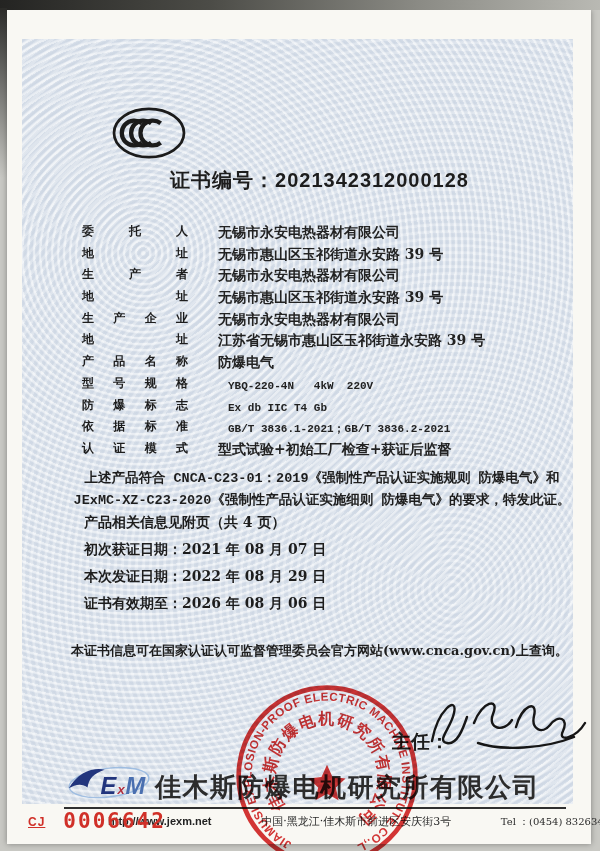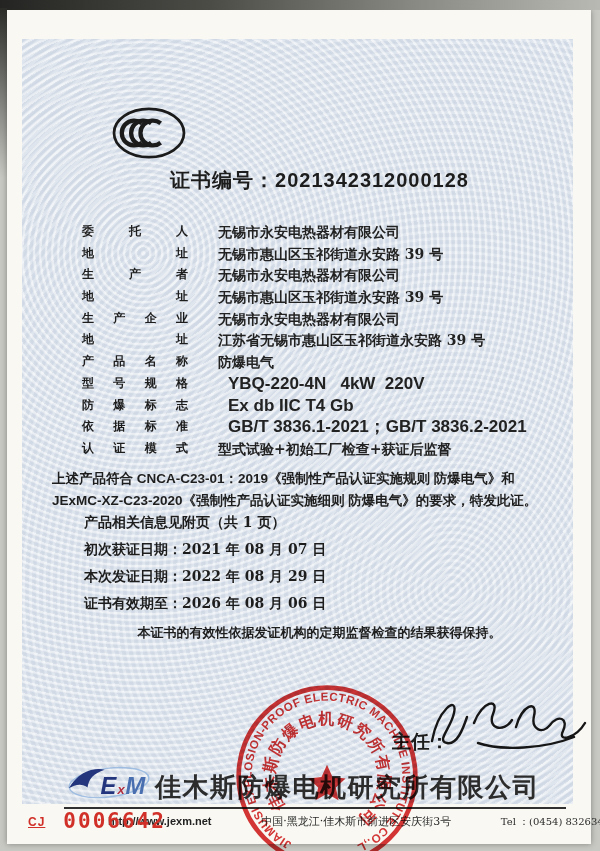--- a/index.html
+++ b/index.html
@@ -42,26 +42,26 @@
   .flabel{
     display:inline-block;width:106px;vertical-align:top;
     font-size:12px;font-weight:bold;color:#1d1d1d;
     text-align:justify;text-align-last:justify;
     font-family:"DejaVu Serif","Liberation Serif",serif;
   }
   .fval{
     margin-left:30px;font-size:14px;font-weight:600;color:#222;
     font-family:"DejaVu Serif","Liberation Serif",serif;white-space:pre;text-align:center;
   }
-  .fval.mono{font-family:Liberation Sans, sans-serif;font-weight:bold;font-size:17px;margin-left:40px;}
+  .fval.mono{font-family:Liberation Mono, monospace;font-weight:bold;font-size:11px;margin-left:40px;}
 
   .statement{
-    position:absolute;left:30px;top:429px;width:540px;text-align:left;
+    position:absolute;left:30px;top:429px;width:540px;text-align:center;
     font-size:13.5px;font-weight:bold;color:#1e1e1e;line-height:22px;
-    font-family:Liberation Sans, sans-serif;
+    font-family:Liberation Mono, monospace;
   }
   .info-line{
     position:absolute;left:62px;font-size:14px;font-weight:bold;color:#1d1d1d;
     font-family:"DejaVu Serif","Liberation Serif",serif;white-space:pre;
   }
   .note-line{
     position:absolute;left:22px;width:551px;text-align:center;
     font-size:13px;font-weight:bold;color:#1e1e1e;
     font-family:"DejaVu Serif","Liberation Serif",serif;
   }
@@ -145,26 +145,26 @@
     <div class="frow mode-row">
       <span class="flabel">认证模式</span><span class="fval">型式试验+初始工厂检查+获证后监督</span>
     </div>
   </div>
 
   <div class="statement">
     <div>上述产品符合 CNCA-C23-01：2019《强制性产品认证实施规则 防爆电气》和</div>
     <div>JExMC-XZ-C23-2020《强制性产品认证实施细则 防爆电气》的要求，特发此证。</div>
   </div>
 
-  <div class="info-line" style="top:475px;">产品相关信息见附页（共 1 页）</div>
+  <div class="info-line" style="top:475px;">产品相关信息见附页（共 4 页）</div>
   <div class="info-line" style="top:502px;">初次获证日期：2021 年 08 月 07 日</div>
   <div class="info-line" style="top:529px;">本次发证日期：2022 年 08 月 29 日</div>
   <div class="info-line" style="top:556px;">证书有效期至：2026 年 08 月 06 日</div>
 
-  <div class="note-line" style="top:585px;">本证书的有效性依据发证机构的定期监督检查的结果获得保持。</div>
+  <div class="note-line" style="top:603px;">本证书信息可在国家认证认可监督管理委员会官方网站(www.cnca.gov.cn)上查询。</div>
 
   <div class="director">主任：</div>
 
   <svg class="signature" viewBox="0 0 175 78">
     <path d="M10,54 C16,22 36,8 32,26 C29,41 14,54 25,56 C35,58 41,42 45,30
              M52,36 C60,14 78,10 71,27 C65,42 82,46 90,33
              M94,40 C100,18 116,12 112,29 C109,42 120,48 128,38 C136,27 147,31 141,44 C135,56 154,51 163,36
              M56,56 C80,64 122,62 152,50" fill="none" stroke="#161616" stroke-width="2.4" stroke-linecap="round" stroke-linejoin="round"></path>
   </svg>
 

